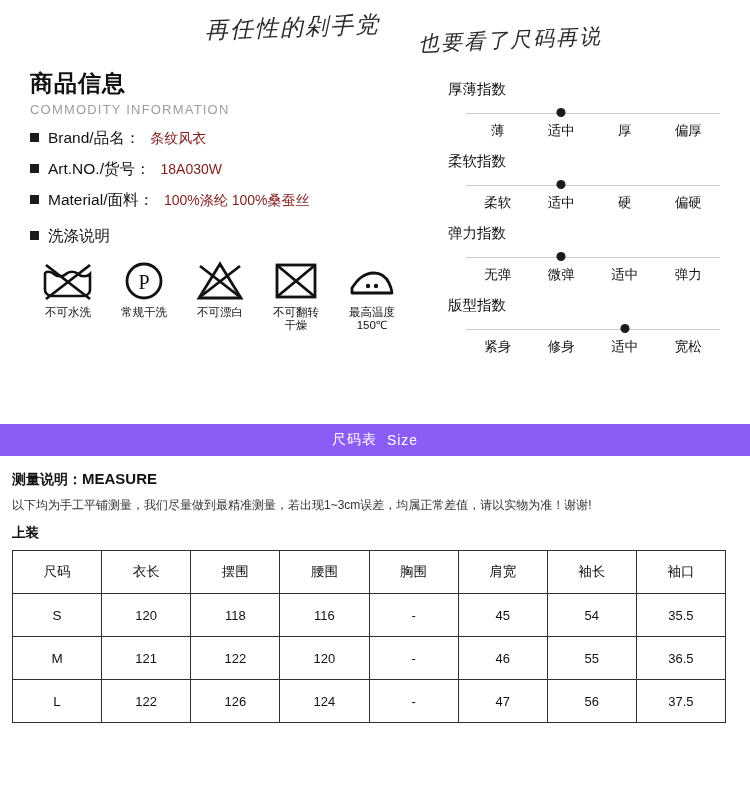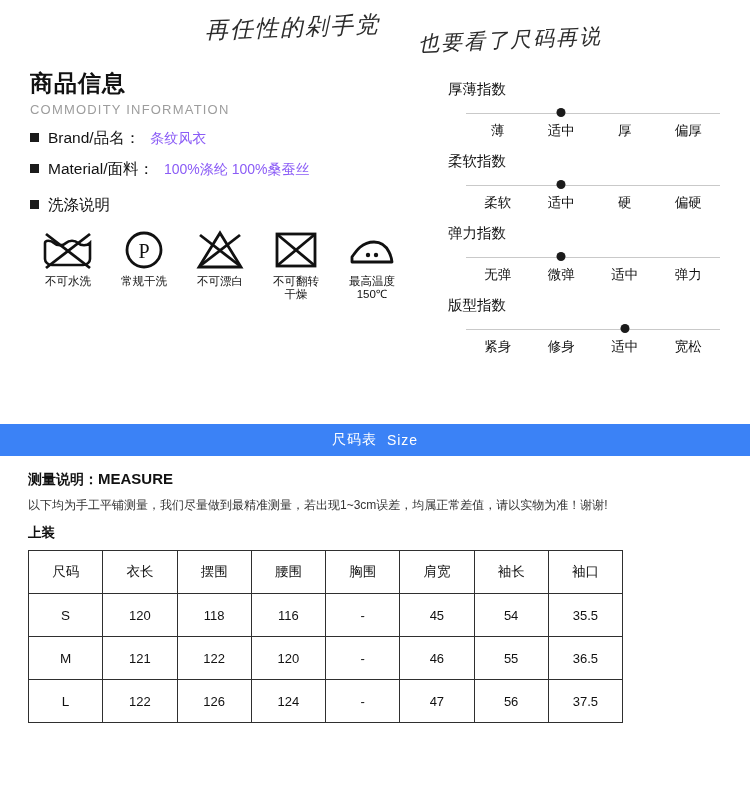--- a/index.html
+++ b/index.html
@@ -86,21 +86,21 @@
     position: relative;
     top: -1px;
   }
   .field-label {
     font-size: 15.5px;
     color: #111;
     white-space: nowrap;
   }
   .field-value {
     font-size: 14px;
-    color: #8b5cf6;
+    color: #7f1d1d;
     margin-left: 10px;
     white-space: nowrap;
   }
   .field-value.indent { margin-left: 18px; }
 
   
   .care-row {
     margin-top: 14px;
     margin-left: 3px;
     display: flex;
@@ -160,35 +160,35 @@
   }
   .idx-labels span {
     flex: 1;
     text-align: center;
     font-size: 13.5px;
     color: #111;
   }
 
   
   .size-bar {
-    background: #3b82f6;
+    background: #8b5cf6;
     height: 32px;
     display: flex;
     align-items: center;
     justify-content: center;
     color: #fff;
     font-size: 14px;
     letter-spacing: 1px;
     margin-top: 4px;
   }
   .size-bar .sep { display: inline-block; width: 10px; }
 
   
   .measure {
-    padding: 14px 18px 0 28px;
+    padding: 14px 18px 0 12px;
   }
   .measure-title {
     font-size: 14px;
     font-weight: bold;
     color: #111;
   }
   .measure-title .en { font-size: 15px; }
   .measure-note {
     font-size: 12px;
     color: #333;
@@ -196,21 +196,21 @@
     line-height: 15px;
   }
   .measure-sub {
     font-size: 13.5px;
     font-weight: bold;
     margin-top: 11px;
     color: #111;
   }
 
   table.size-table {
-    width: 595px;
+    width: 714px;
     margin: 8px 0 0 0;
     border-collapse: collapse;
     table-layout: fixed;
   }
   table.size-table td, table.size-table th {
     border: 1px solid #2f2f2f;
     height: 40px;
     text-align: center;
     font-size: 13px;
     color: #111;
@@ -234,20 +234,25 @@
   <div class="left-col">
     <div class="title-cn">商品信息</div>
     <div class="title-en">COMMODITY INFORMATION</div>
 
     <div class="field">
       <span class="bullet"></span>
       <span class="field-label">Brand/品名：</span>
       <span class="field-value">条纹风衣</span>
     </div>
 
+    <div class="field">
+      <span class="bullet"></span>
+      <span class="field-label">Art.NO./货号：</span>
+      <span class="field-value">18A030W</span>
+    </div>
 
     <div class="field">
       <span class="bullet"></span>
       <span class="field-label">Material/面料：</span>
       <span class="field-value">100%涤纶 100%桑蚕丝</span>
     </div>
 
 
     <div class="field" style="margin-top:16px">
       <span class="bullet"></span>

